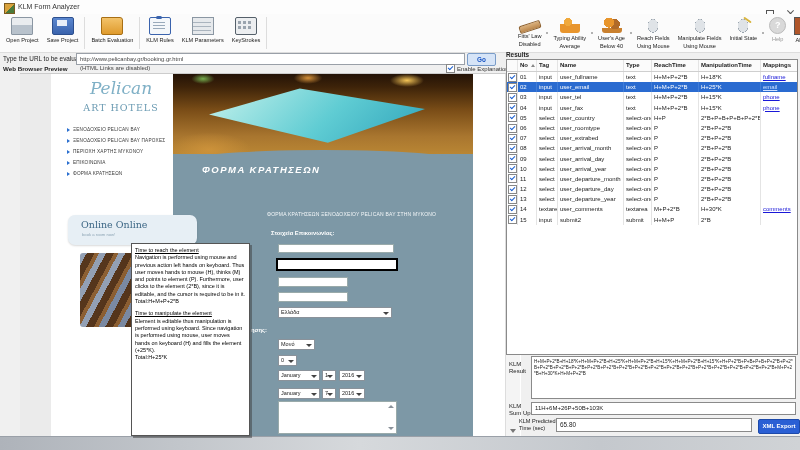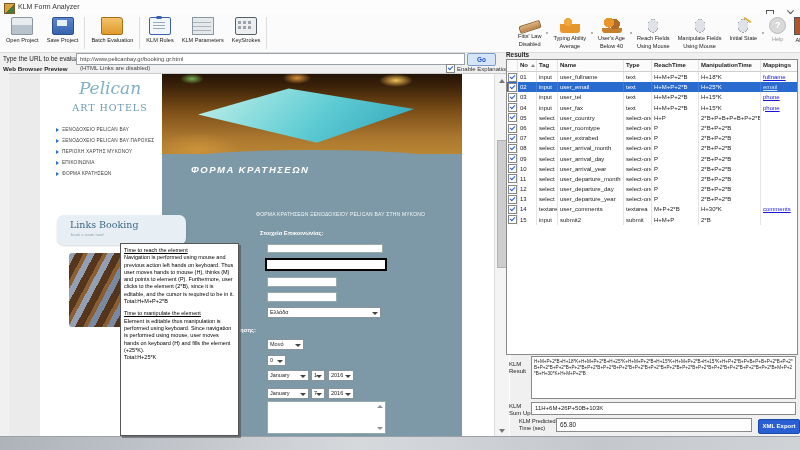--- a/index.html
+++ b/index.html
@@ -51,21 +51,21 @@
   .url-input{left:76px;top:53px;width:384px;height:10px;background:#fff;border:1px solid #9aa0a8;font-size:5.8px;color:#444;line-height:10px;padding-left:3px;}
   .go-btn{left:467px;top:53px;width:27px;height:11px;background:#d6e4f7;border:1px solid #7a9cc8;border-radius:2px;color:#1a56c4;font-weight:bold;font-size:6.4px;text-align:center;line-height:11px;cursor:pointer;}
   .preview-title{left:3px;top:65px;font-size:6.2px;font-weight:bold;color:#222;}
   .preview-note{left:80px;top:65px;font-size:6px;color:#444;}
   .cb{width:7px;height:7px;background:#fff;border:1px solid #888;position:relative;display:inline-block;}
   .cb.checked::after{content:"";position:absolute;left:1px;top:1px;width:4px;height:2px;border-left:1.6px solid #1a5fd0;border-bottom:1.6px solid #1a5fd0;transform:rotate(-45deg);}
   .enable-exp{left:446px;top:64px;display:flex;align-items:center;gap:2px;}
   .enable-exp span{font-size:6px;color:#333;}
 
   
-  .browser{left:9px;top:73px;width:501px;height:364px;background:#fff;border-top:1px solid #ccc;overflow:hidden;}
+  .browser{left:20px;top:73px;width:501px;height:364px;background:#fff;border-top:1px solid #ccc;overflow:hidden;}
   .b-leftstrip{left:0;top:0;width:31px;height:364px;background:#ebebeb;}
   .site-logo1{left:46px;top:4px;width:110px;text-align:center;font-family:"DejaVu Serif",serif;font-style:italic;font-size:17px;color:#7fb0c6;}
   .site-logo2{left:46px;top:28px;width:110px;text-align:center;font-family:"DejaVu Serif",serif;font-size:9.5px;letter-spacing:1px;color:#6a9ab2;}
   .site-nav{left:47px;top:53px;width:112px;}
   .nav-item{display:flex;align-items:flex-start;margin-bottom:5.5px;cursor:pointer;}
   .nav-tri{width:0;height:0;border-left:3.5px solid #2a6fd0;border-top:2.5px solid transparent;border-bottom:2.5px solid transparent;margin:0.5px 3px 0 0;flex:none;}
   .nav-item span{font-size:4.7px;color:#3a3a3a;letter-spacing:0.2px;line-height:5.5px;}
   .pool-photo{left:153px;top:0;width:300px;height:80px;background:
     radial-gradient(ellipse 26px 10px at 78% 8%,rgba(255,205,90,.95),transparent 65%),
     radial-gradient(ellipse 18px 8px at 10% 6%,rgba(130,200,90,.85),transparent 65%),
@@ -254,21 +254,21 @@
       </div>
 
     <div class="abs pool-photo">
       <div class="pool-water"></div>
     </div>
     <div class="abs blue-band"></div>
     <div class="abs band-curve"></div>
     <div class="abs banner-title">ΦΟΡΜΑ ΚΡΑΤΗΣΕΩΝ</div>
 
     <div class="abs booking-box"></div>
-    <div class="abs booking-title">Links Booking</div>
+    <div class="abs booking-title">Online Online</div>
     <div class="abs booking-sub">book a room now!</div>
     <div class="abs beams-photo"></div>
 
     <div class="abs form-heading">ΦΟΡΜΑ ΚΡΑΤΗΣΕΩΝ ΞΕΝΟΔΟΧΕΙΟΥ PELICAN BAY ΣΤΗΝ ΜΥΚΟΝΟ</div>
     <div class="abs form-label" style="left:251px;top:156px;">Στοιχεία Επικοινωνίας:</div>
 
     <div class="abs w-input" style="left:258px;top:170px;width:116px;height:9px;"></div>
     <div class="abs w-input hl-input" style="left:256px;top:184px;width:122px;height:13px;"></div>
     <div class="abs w-input" style="left:258px;top:203px;width:70px;height:10px;"></div>
     <div class="abs w-input" style="left:258px;top:218px;width:70px;height:10px;"></div>

